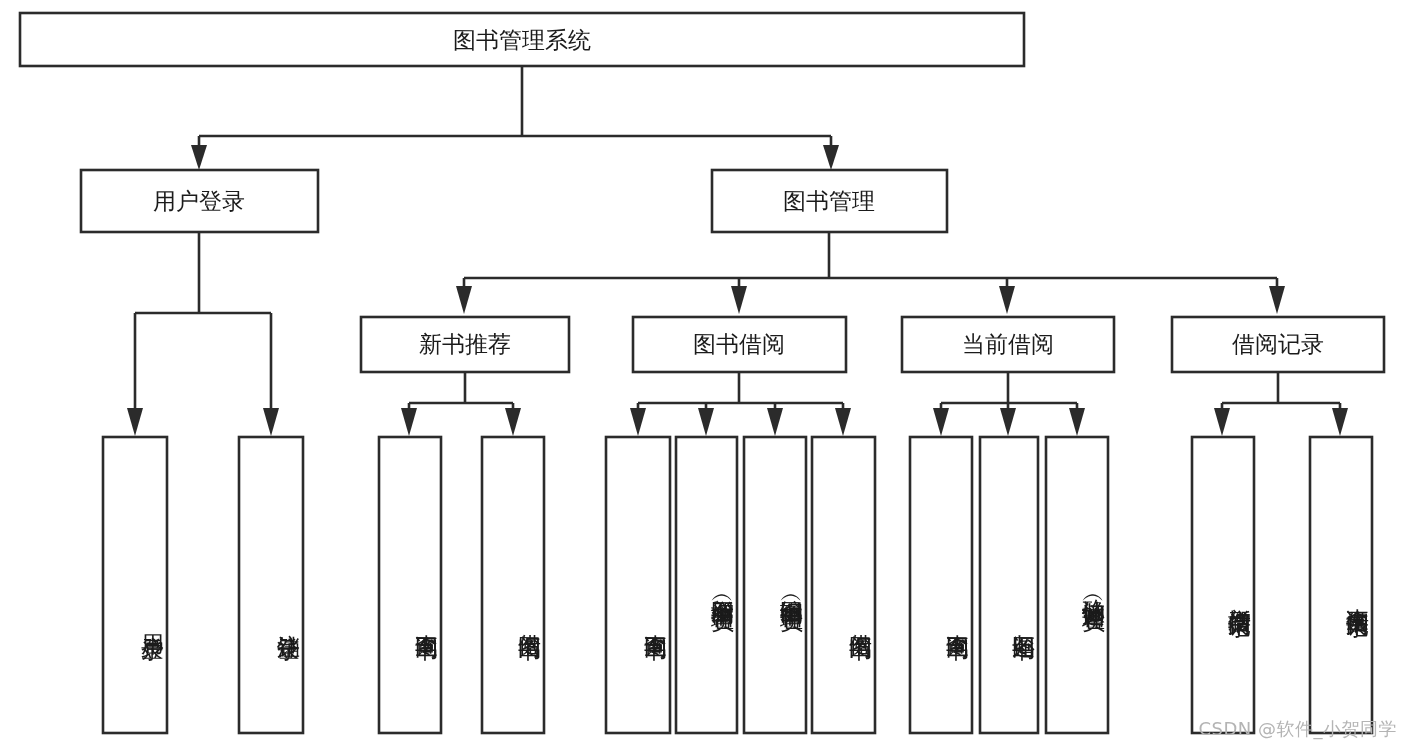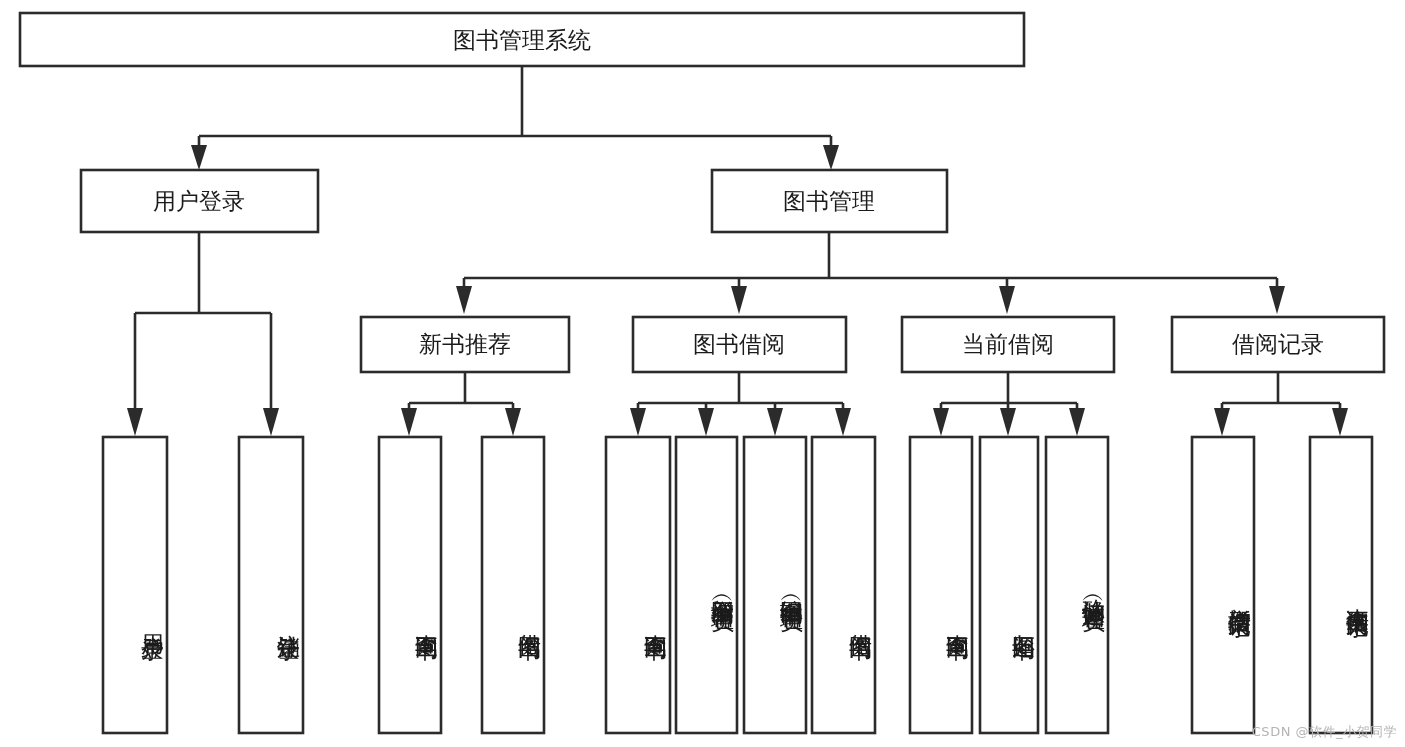--- a/index.html
+++ b/index.html
@@ -61,21 +61,21 @@
     align-items: flex-start;
     justify-content: center;
     white-space: nowrap;
     pointer-events: none;
   }
   .watermark {
     position: absolute;
     right: 8px;
     bottom: 6px;
     font-family: "DejaVu Sans", "Liberation Sans", sans-serif;
-    font-size: 13px;
+    font-size: 18px;
     color: #b4b4b4;
     white-space: nowrap;
     letter-spacing: 0.5px;
   }
 </style>
 </head>
 <body>
 
 <div id="diagram-root">
 

